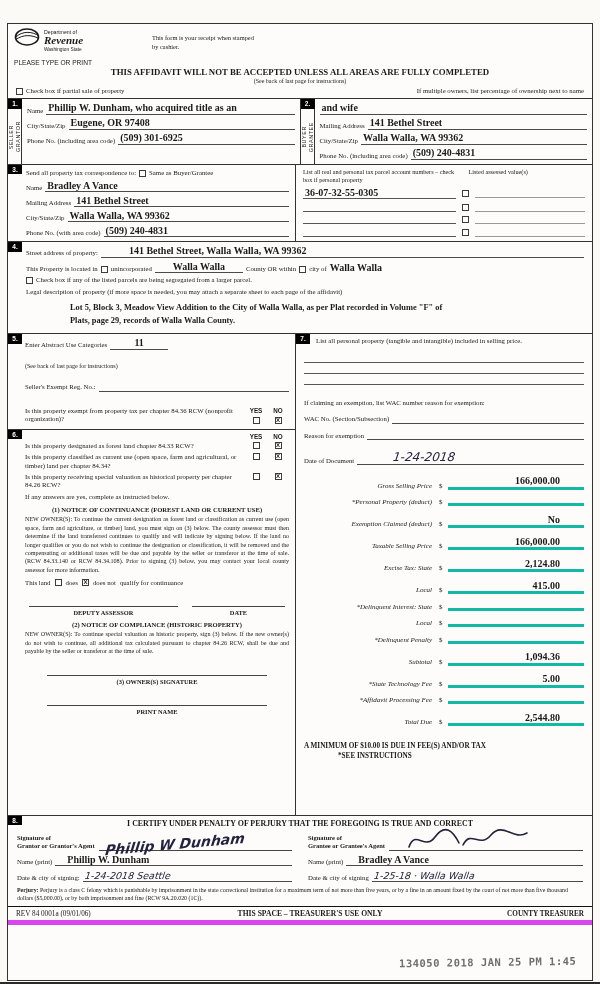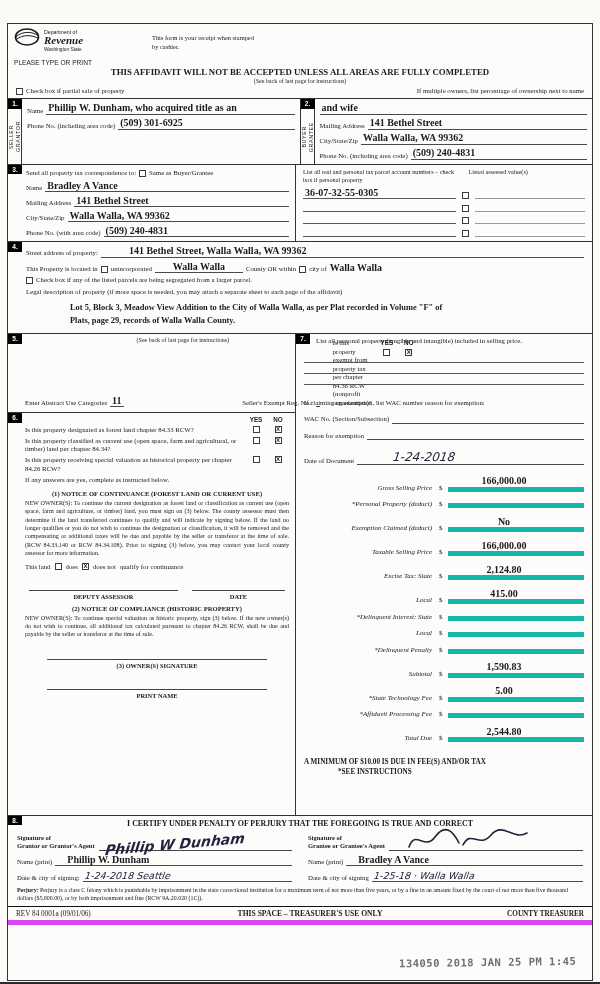--- a/index.html
+++ b/index.html
@@ -42,32 +42,32 @@
   .strip{width:14px;border-right:1px solid #333;display:flex;justify-content:center;align-items:center;padding-top:10px;gap:1px;}
   .strip span{writing-mode:vertical-rl;transform:rotate(180deg);font-family:"Liberation Sans",sans-serif;font-size:5.4px;letter-spacing:.6px;}
   .party-fields{flex:1;padding:3px 5px 4px;display:flex;flex-direction:column;gap:2.5px;}
   
   .s3{display:flex;}
   .s3-left{width:288px;border-right:1px solid #333;padding:4px 6px 4px 18px;display:flex;flex-direction:column;gap:2.5px;}
   .s3-right{flex:1;padding:3px 7px 4px;display:flex;flex-direction:column;}
   .s3-heads{display:flex;gap:8px;align-items:flex-start;}
   .s3-hp{flex:1.35;white-space:normal;font-size:6.2px;}
   .s3-ha{flex:1;white-space:normal;font-size:6.2px;}
-  .parcel-row{display:flex;align-items:flex-end;gap:6px;margin-top:3.5px;}
+  .parcel-row{display:flex;align-items:center;gap:6px;margin-top:3.5px;}
   .parcel-fill{flex:1.35;border-bottom:1px solid #555;min-height:9px;display:flex;align-items:flex-end;padding:0 2px;}
   .assessed-fill{flex:1;border-bottom:1px solid #999;min-height:9px;}
   
   .s4{padding:3px 8px 4px 18px;display:flex;flex-direction:column;gap:3px;}
   .maxw90{max-width:88px;}
   .legal-text{margin:2px 0 2px 44px;font-weight:bold;font-size:8.4px;line-height:1.55;white-space:normal;}
   
   .main{display:flex;flex:1;min-height:0;}
   .col-l{width:288px;border-right:1px solid #333;display:flex;flex-direction:column;}
   .col-r{flex:1;position:relative;padding:3px 8px 4px 8px;}
-  .s5{position:relative;border-bottom:1px solid #333;padding:3px 6px 5px 17px;display:flex;flex-direction:row;gap:13px;}
+  .s5{position:relative;border-bottom:1px solid #333;padding:3px 6px 5px 17px;display:flex;flex-direction:column;gap:13px;}
   .s6{position:relative;padding:3px 6px 4px 17px;display:flex;flex-direction:column;}
   .yn-col{width:22px;display:flex;flex-direction:column;align-items:center;gap:3px;flex:none;}
   .yn-h{font-family:"Liberation Sans",sans-serif;font-size:6.3px;font-weight:bold;}
   .yn-cell{width:22px;display:flex;justify-content:center;flex:none;}
   .q-flex{display:flex;align-items:flex-start;margin-top:2px;}
   .q-text{flex:1;padding-right:4px;}
   .s6-head{display:flex;justify-content:flex-end;}
   .s6-q{display:flex;align-items:flex-start;margin-top:2.5px;}
   .notice-title{text-align:center;font-weight:bold;font-size:6.6px;margin-top:5px;}
   .notice-body{font-size:6.1px;line-height:1.38;text-align:justify;white-space:normal;margin-top:2px;}
@@ -78,21 +78,21 @@
   .sig-line{border-bottom:1px solid #444;height:1px;}
   .sig-cap{text-align:center;font-size:6.4px;font-weight:bold;margin-top:2px;}
   .center-sig{margin:20px 22px 0;}
   
   .blank-line{border-bottom:1px solid #555;height:11px;}
   .mt6{margin-top:6px;} .mt8{margin-top:8px;} .mt14{margin-top:14px;}
   .money{margin-top:10px;}
   .mrow{display:flex;align-items:flex-end;margin-top:7.5px;}
   .mlbl{width:128px;text-align:right;font-size:7px;white-space:nowrap;font-style:italic;}
   .dollar{width:16px;padding-left:7px;font-size:7px;}
-  .mfill{flex:1;border-bottom:5px solid #14b8a6;min-height:9px;display:flex;justify-content:center;align-items:flex-end;padding-right:24px;}
+  .mfill{flex:1;border-bottom:3px solid #14b8a6;min-height:9px;display:flex;justify-content:flex-end;align-items:flex-end;padding-right:24px;}
   .min-note1{font-weight:bold;font-size:7.2px;margin-top:16px;white-space:normal;}
   .min-note2{font-weight:bold;font-size:7.2px;margin-top:2px;margin-left:34px;}
   
   .s8{padding:3px 9px 3px 9px;}
   .certify{text-align:center;font-weight:bold;font-size:7.9px;}
   .sign-cols{display:flex;gap:16px;margin-top:1px;}
   .sign-col{flex:1;display:flex;flex-direction:column;gap:3px;}
   .sig-row{display:flex;align-items:flex-end;gap:4px;}
   .sig-label{font-size:6.5px;font-weight:bold;line-height:1.3;white-space:nowrap;}
   .sig-area{flex:1;border-bottom:1px solid #444;position:relative;height:22px;}
@@ -152,20 +152,26 @@
           <span>GRANTOR</span>
         </div>
         <div class="party-fields">
           <div class="frow">
             <span class="lbl">Name</span>
             <span class="fill">
                 <span class="val">Phillip W. Dunham, who acquired title as an</span>
               </span>
           </div>
           <div class="frow">
+            <span class="lbl">City/State/Zip</span>
+            <span class="fill">
+                <span class="val">Eugene, OR 97408</span>
+              </span>
+          </div>
+          <div class="frow">
             <span class="lbl">Phone No. (including area code)</span>
             <span class="fill">
                 <span class="val">(509) 301-6925</span>
               </span>
           </div>
         </div>
       </div>
       <div class="party">
         <span class="badge">2.</span>
         <div class="strip">
@@ -479,21 +485,21 @@
               <span class="mlbl">*Delinquent Penalty</span>
               <span class="dollar">$</span>
               <span class="mfill">
                 <span class="val"></span>
               </span>
             </div>
           <div class="mrow">
               <span class="mlbl">Subtotal</span>
               <span class="dollar">$</span>
               <span class="mfill">
-                <span class="val">1,590.83</span>
+                <span class="val">1,094.36</span>
               </span>
             </div>
           <div class="mrow">
               <span class="mlbl">*State Technology Fee</span>
               <span class="dollar">$</span>
               <span class="mfill">
                 <span class="val">5.00</span>
               </span>
             </div>
           <div class="mrow">

